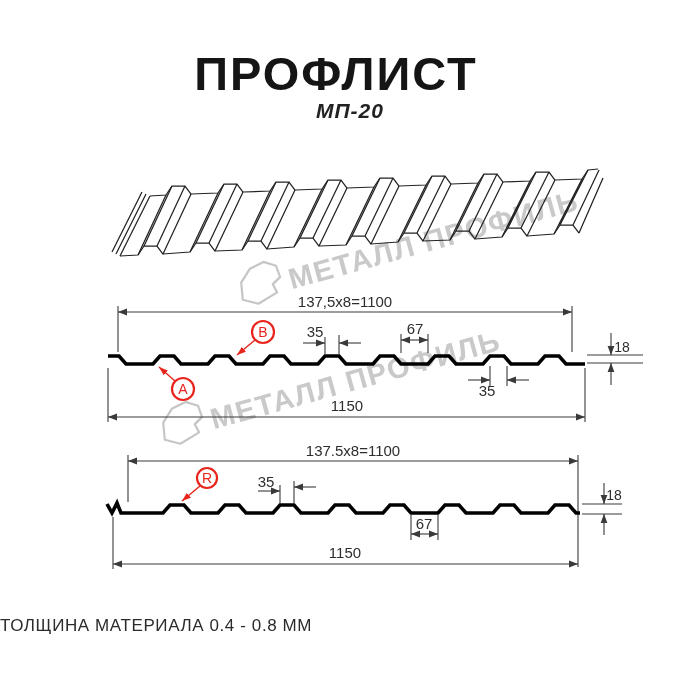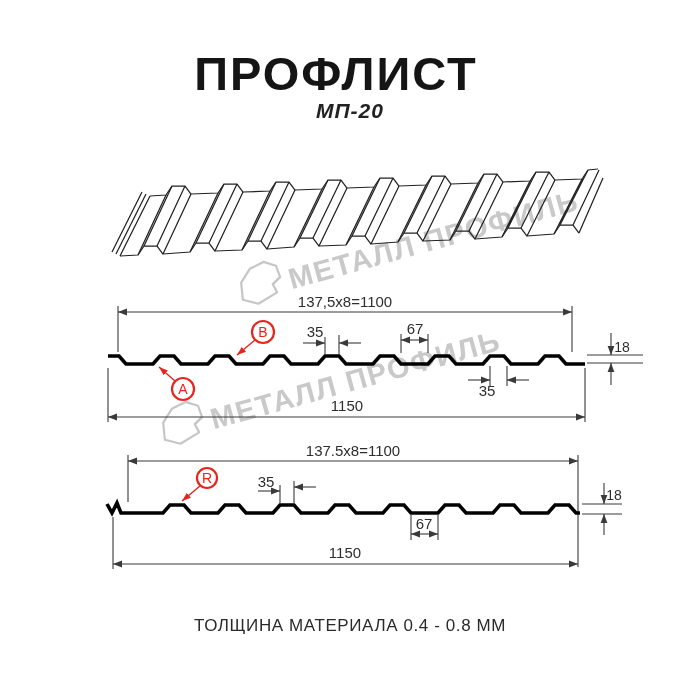--- a/index.html
+++ b/index.html
@@ -2,21 +2,21 @@
 <html><head>
 <meta charset="utf-8">
 <style>
   html,body{margin:0;padding:0;background:#ffffff;}
   .stage{position:relative;width:700px;height:700px;background:#ffffff;overflow:hidden;
          font-family:"Liberation Sans",sans-serif;}
   .title{position:absolute;left:0;top:46px;width:672px;text-align:center;
          font-size:47px;font-weight:800;letter-spacing:2px;color:#151515;}
   .subtitle{position:absolute;left:0;top:99px;width:700px;text-align:center;
          font-size:21px;font-weight:700;letter-spacing:1px;color:#222;font-style:italic;}
-  .footer-note{position:absolute;left:0;top:616px;width:700px;text-align:center;
+  .footer-note{position:absolute;left:0;top:616px;width:700px;
          font-size:17px;font-weight:400;letter-spacing:0.6px;color:#2b2b2b;}
   svg{position:absolute;left:0;top:0;}
   .thin{stroke:#3a3a3a;stroke-width:1.1;fill:none;}
   .thick{stroke:#000000;stroke-width:3.6;fill:none;stroke-linejoin:miter;}
   .sheet{stroke:#222222;stroke-width:1.25;fill:none;stroke-linejoin:round;}
   .dimtxt{font-family:"Liberation Sans",sans-serif;font-size:15px;fill:#2e2e2e;}
   .dimtxt-s{font-family:"Liberation Sans",sans-serif;font-size:14px;fill:#2e2e2e;}
   .red{stroke:#e8251d;fill:none;stroke-width:2.2;}
   .redline{stroke:#e8251d;stroke-width:1.4;fill:none;}
   .redtxt{font-family:"Liberation Sans",sans-serif;font-size:14px;fill:#e8251d;}

